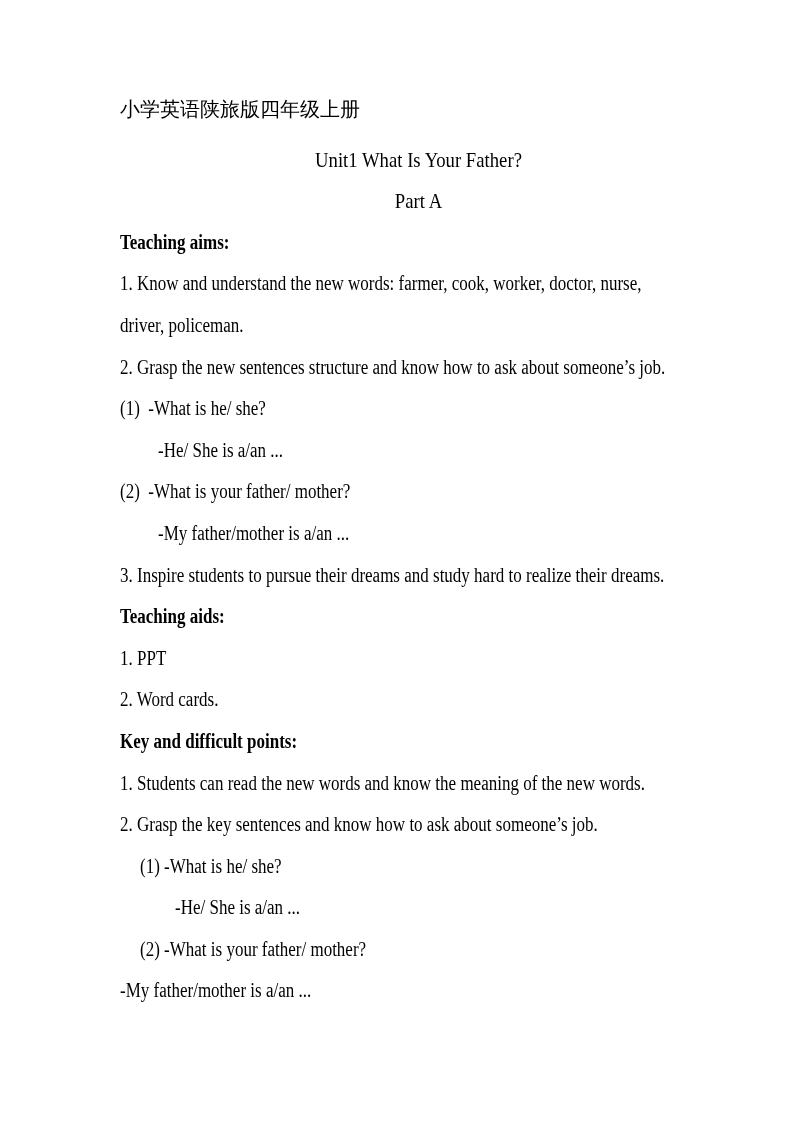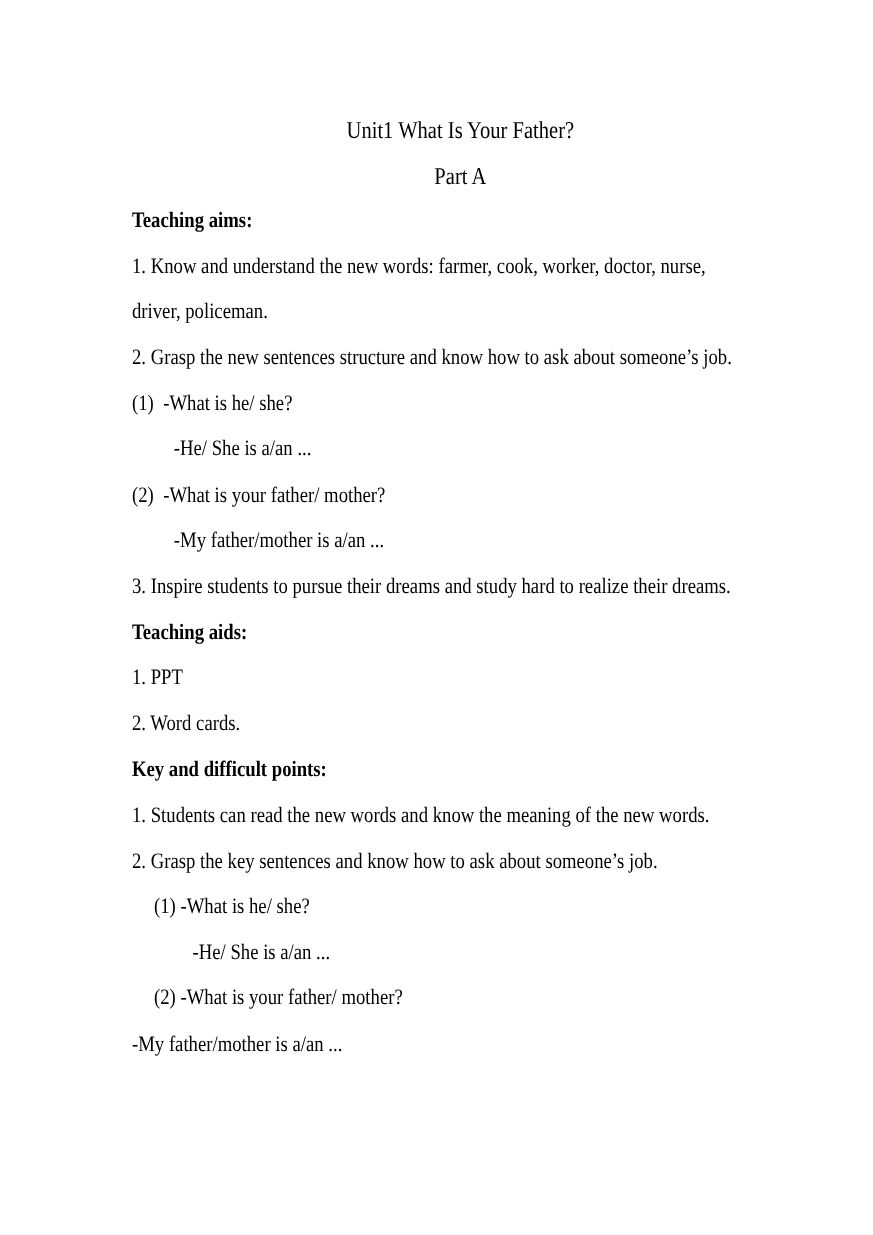--- a/index.html
+++ b/index.html
@@ -47,20 +47,21 @@
   }
   .ind-20 { margin-left: 20px; }
   .ind-38 { margin-left: 38px; }
   .ind-55 { margin-left: 55px; }
 </style>
 </head>
 <body>
 
 <div class="page">
 
+  <div class="l no-condense">小学英语陕旅版四年级上册</div>
 
   <div class="l center title-line">Unit1 What Is Your Father?</div>
 
   <div class="l center part-line">Part A</div>
 
   <div class="l bold">Teaching aims:</div>
 
   <div class="l">1. Know and understand the new words: farmer, cook, worker, doctor, nurse,</div>
   <div class="l">driver, policeman.</div>
   <div class="l">2. Grasp the new sentences structure and know how to ask about someone’s job.</div>

